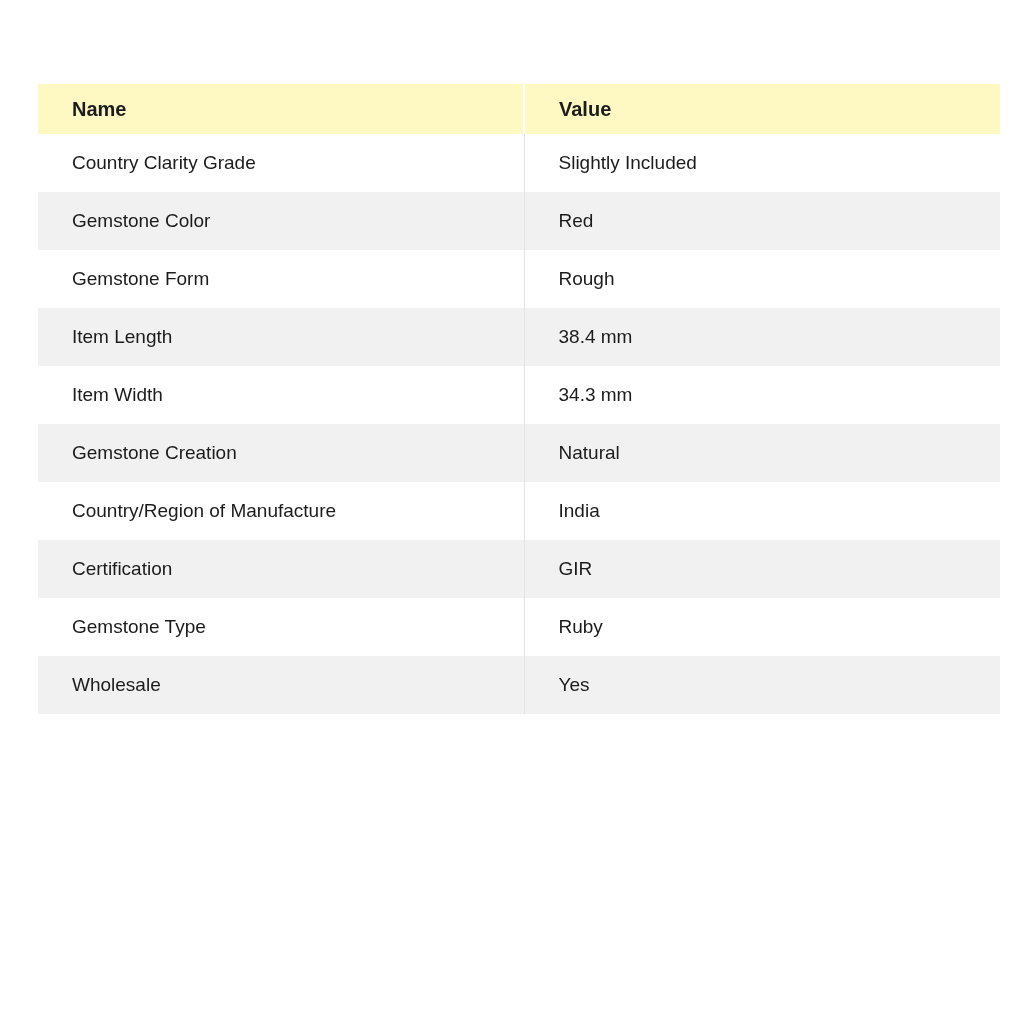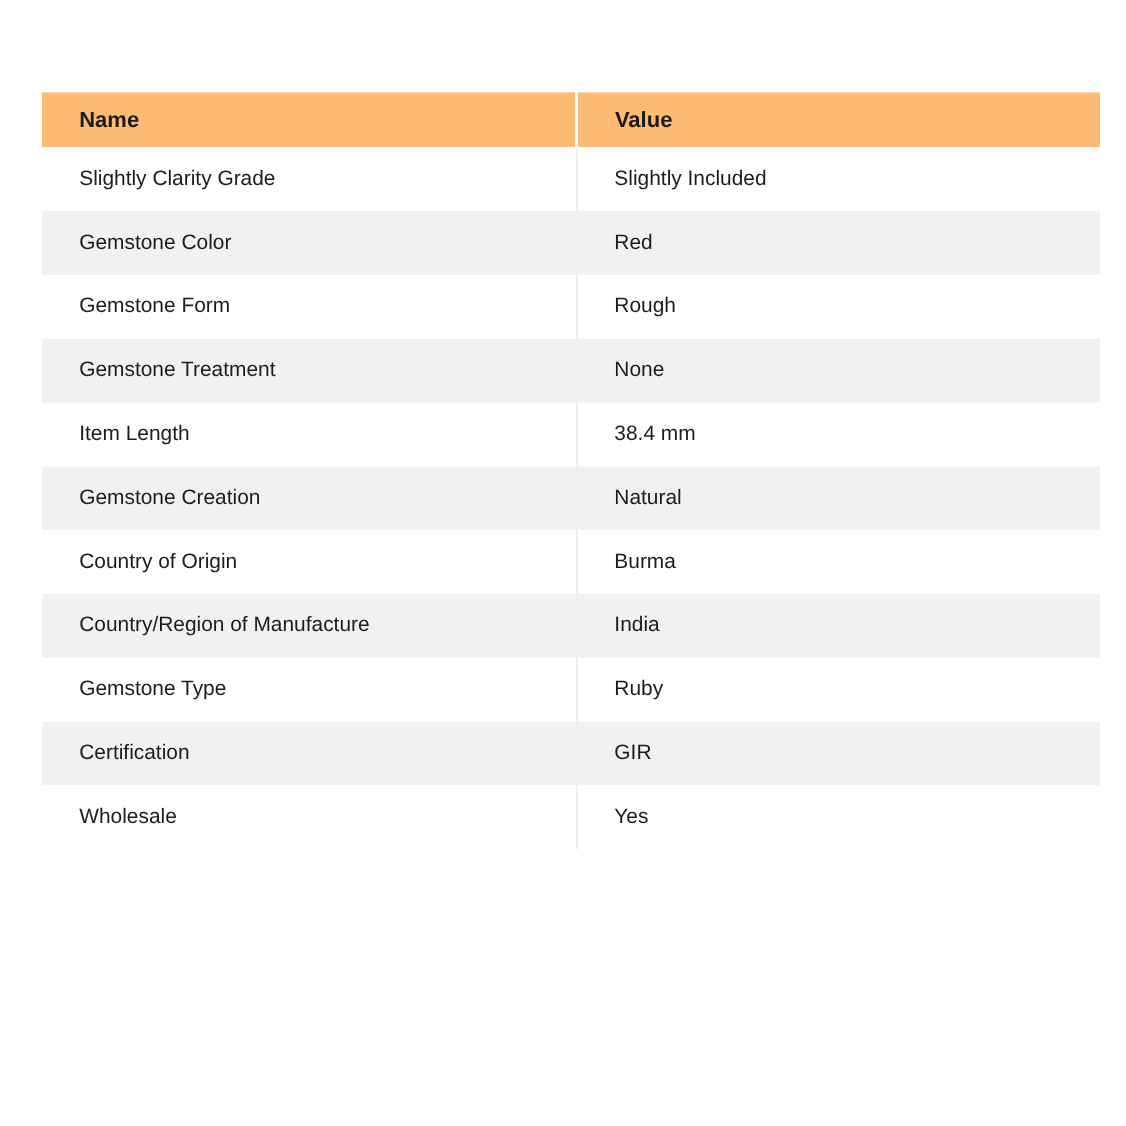--- a/index.html
+++ b/index.html
@@ -28,21 +28,21 @@
     padding-left: 34px;
     font-size: 19px;
     overflow: hidden;
     white-space: nowrap;
   }
   table.spec-table col.name-col { width: 486px; }
   table.spec-table thead th {
     height: 50px;
     font-size: 20px;
     font-weight: 600;
-    background: #fdba74;
+    background: #fef9c3;
   }
   table.spec-table thead th.value-header {
     border-left: 2px solid #ffffff;
     margin-left: 41px;
   }
   table.spec-table tbody td {
     height: 58px;
     font-weight: 400;
   }
   table.spec-table tbody td.value-cell {
@@ -65,58 +65,54 @@
       <col class="value-col">
     </colgroup>
     <thead>
       <tr>
         <th class="name-header">Name</th>
         <th class="value-header">Value</th>
       </tr>
     </thead>
     <tbody id="spec-rows">
         <tr>
-          <td class="name-cell">Slightly Clarity Grade</td>
+          <td class="name-cell">Country Clarity Grade</td>
           <td class="value-cell">Slightly Included</td>
         </tr>
         <tr>
           <td class="name-cell">Gemstone Color</td>
           <td class="value-cell">Red</td>
         </tr>
         <tr>
           <td class="name-cell">Gemstone Form</td>
           <td class="value-cell">Rough</td>
         </tr>
         <tr>
-          <td class="name-cell">Gemstone Treatment</td>
-          <td class="value-cell">None</td>
+          <td class="name-cell">Item Length</td>
+          <td class="value-cell">38.4 mm</td>
         </tr>
         <tr>
-          <td class="name-cell">Item Length</td>
-          <td class="value-cell">38.4 mm</td>
+          <td class="name-cell">Item Width</td>
+          <td class="value-cell">34.3 mm</td>
         </tr>
         <tr>
           <td class="name-cell">Gemstone Creation</td>
           <td class="value-cell">Natural</td>
         </tr>
         <tr>
-          <td class="name-cell">Country of Origin</td>
-          <td class="value-cell">Burma</td>
-        </tr>
-        <tr>
           <td class="name-cell">Country/Region of Manufacture</td>
           <td class="value-cell">India</td>
         </tr>
         <tr>
+          <td class="name-cell">Certification</td>
+          <td class="value-cell">GIR</td>
+        </tr>
+        <tr>
           <td class="name-cell">Gemstone Type</td>
           <td class="value-cell">Ruby</td>
-        </tr>
-        <tr>
-          <td class="name-cell">Certification</td>
-          <td class="value-cell">GIR</td>
         </tr>
         <tr>
           <td class="name-cell">Wholesale</td>
           <td class="value-cell">Yes</td>
         </tr>
       </tbody>
   </table>
 </div>
 
 </body></html>

